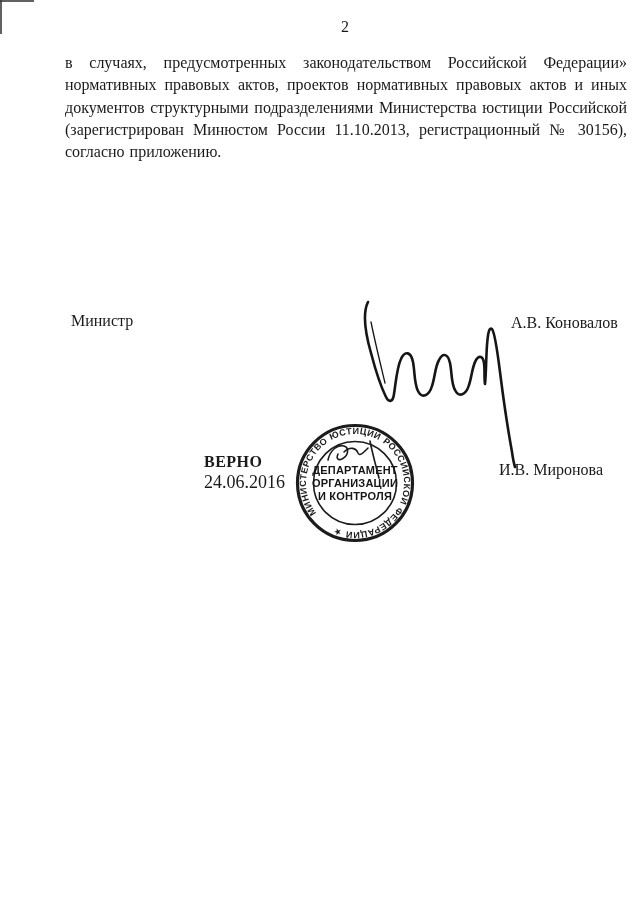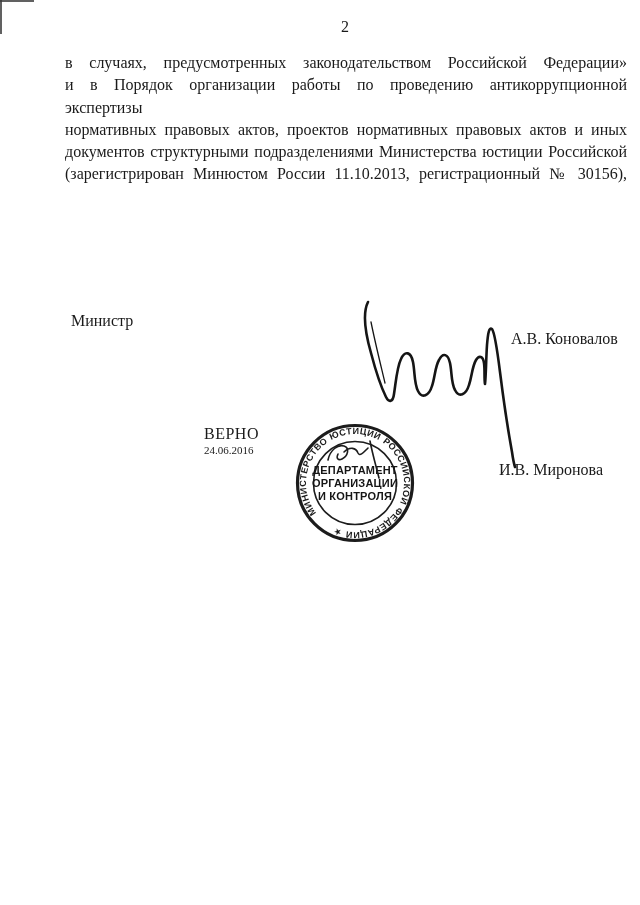--- a/index.html
+++ b/index.html
@@ -22,27 +22,27 @@
 
   .body-text { position: absolute; left: 65px; top: 52px; width: 562px; }
   .body-text .line {
     font-size: 16px; line-height: 22.3px;
     text-align: justify; text-align-last: justify;
     word-spacing: 1px;
   }
   .body-text .line.last { text-align-last: left; }
 
   .signer-title { position: absolute; left: 71px; top: 312px; font-size: 16px; text-align: right; }
-  .signer-name  { position: absolute; left: 511px; top: 314px; font-size: 16px; margin-top: 16px; }
+  .signer-name  { position: absolute; left: 511px; top: 314px; font-size: 16px; }
 
   .sig-overlay { position: absolute; left: 0; top: 0; pointer-events: none; }
 
   .cert-block { position: absolute; left: 204px; top: 425px; }
-  .cert-mark { font-size: 16px; font-weight: normal; letter-spacing: .5px; }
-  .cert-date { font-size: 11px; margin-top: 1px; }
+  .cert-mark { font-size: 16px; font-weight: bold; letter-spacing: .5px; margin-top: 28px; }
+  .cert-date { font-size: 18px; margin-top: 1px; }
 
   .seal-svg { position: absolute; left: 289px; top: 418px; }
   .seal-ring-text {
     font-family: "Liberation Sans", "DejaVu Sans", sans-serif;
     font-size: 9px; font-weight: bold; letter-spacing: .45px; word-spacing: .6px;
     fill: #1c1c1c;
   }
   .seal-center-text {
     font-family: "Liberation Sans", "DejaVu Sans", sans-serif;
     font-size: 11px; font-weight: bold; letter-spacing: .2px;
@@ -56,24 +56,24 @@
 
 <div class="page">
 
   <div class="scan-edge-v"></div>
   <div class="scan-edge-h"></div>
 
   <div class="page-number">2</div>
 
   <div class="body-text">
     <div class="line">в случаях, предусмотренных законодательством Российской Федерации»</div>
-    <div class="line">и в Порядок организации работы по проведению антикоррупционной экспертизы</div>
     <div class="line">нормативных правовых актов, проектов нормативных правовых актов и иных</div>
     <div class="line">документов структурными подразделениями Министерства юстиции Российской</div>
     <div class="line">(зарегистрирован Минюстом России 11.10.2013, регистрационный № 30156),</div>
+    <div class="line last">согласно приложению.</div>
   </div>
 
   <div class="signer-title">Министр</div>
   <div class="signer-name">А.В. Коновалов</div>
 
   <svg class="sig-overlay" width="640" height="905" viewBox="0 0 640 905">
     <path d="M 368 302
              C 363 312 365 332 371 353
              C 376 372 382 389 386 397
              C 389 403 393 402 394 394

